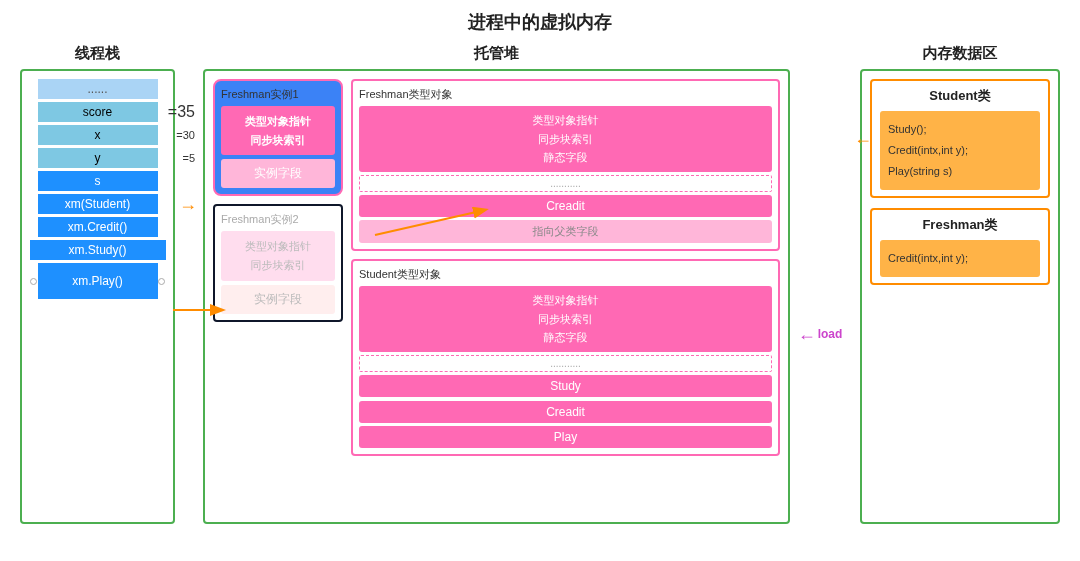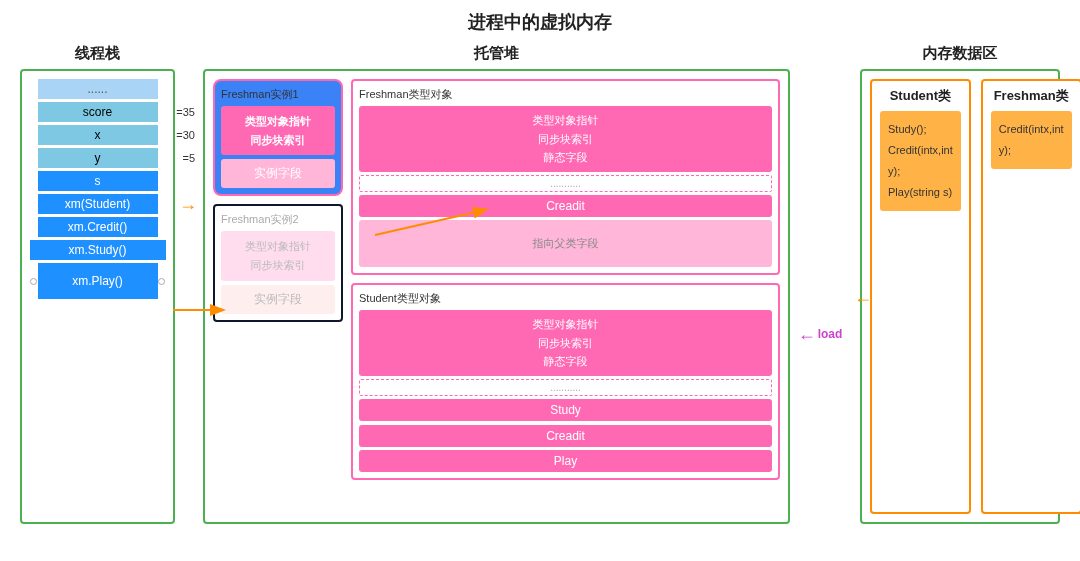--- a/index.html
+++ b/index.html
@@ -110,21 +110,21 @@
 
 <div class="big-container">
 
   <div class="col-stack section-wrapper">
     <div class="section-label">线程栈</div>
     <div style="border:2px solid #4caf50;border-radius:4px;padding:8px 6px;width:155px;display:flex;flex-direction:column;align-items:center;flex:1;">
 
       <div class="stack-item stack-dots" style="width:120px;text-align:center;padding:3px 6px;margin-bottom:3px;font-size:12px;color:#555;background:#aad4f5;">......</div>
       <div style="position:relative;width:100%;display:flex;align-items:center;justify-content:center;margin-bottom:3px;">
         <div style="width:120px;text-align:center;padding:3px 6px;font-size:12px;background:#7ec8e3;">score</div>
-        <span style="position:absolute;right:-28px;font-size:11px;color:#333;text-align:center;">=35</span>
+        <span style="position:absolute;right:-28px;font-size:16px;color:#333;text-align:center;">=35</span>
       </div>
       <div style="position:relative;width:100%;display:flex;align-items:center;justify-content:center;margin-bottom:3px;">
         <div style="width:120px;text-align:center;padding:3px 6px;font-size:12px;background:#7ec8e3;">x</div>
         <span style="position:absolute;right:-28px;font-size:11px;color:#333;">=30</span>
       </div>
       <div style="position:relative;width:100%;display:flex;align-items:center;justify-content:center;margin-bottom:3px;">
         <div style="width:120px;text-align:center;padding:3px 6px;font-size:12px;background:#7ec8e3;">y</div>
         <span style="position:absolute;right:-28px;font-size:11px;color:#333;">=5</span>
       </div>
       <div style="width:120px;text-align:center;padding:3px 6px;margin-bottom:3px;font-size:12px;background:#1e90ff;color:#fff;">s</div>
@@ -173,21 +173,21 @@
 
         <div style="border:2px solid #ff69b4;border-radius:4px;padding:6px 6px;background:#fff;">
           <div style="font-size:11px;color:#333;margin-bottom:4px;">Freshman类型对象</div>
           <div style="background:#ff69b4;border-radius:3px;padding:5px;color:#fff;font-size:11px;text-align:center;margin-bottom:3px;line-height:1.7;">
             <div>类型对象指针</div>
             <div>同步块索引</div>
             <div>静态字段</div>
           </div>
           <div style="border:1px dashed #ff69b4;border-radius:2px;padding:2px 4px;font-size:10px;color:#aaa;margin-bottom:3px;text-align:center;">...........</div>
           <div style="background:#ff69b4;border-radius:3px;padding:4px;color:#fff;font-size:12px;text-align:center;margin-bottom:3px;">Creadit</div>
-          <div style="background:#ffb6d9;border-radius:3px;padding:16px;font-size:11px;color:#888;text-align:center;">指向父类字段</div>
+          <div style="background:#ffb6d9;border-radius:3px;padding:4px;font-size:11px;color:#888;text-align:center;">指向父类字段</div>
         </div>
 
         <div style="border:2px solid #ff69b4;border-radius:4px;padding:6px 6px;background:#fff;">
           <div style="font-size:11px;color:#333;margin-bottom:4px;">Student类型对象</div>
           <div style="background:#ff69b4;border-radius:3px;padding:5px;color:#fff;font-size:11px;text-align:center;margin-bottom:3px;line-height:1.7;">
             <div>类型对象指针</div>
             <div>同步块索引</div>
             <div>静态字段</div>
           </div>
           <div style="border:1px dashed #ff69b4;border-radius:2px;padding:2px 4px;font-size:10px;color:#aaa;margin-bottom:3px;text-align:center;">...........</div>
@@ -201,21 +201,21 @@
 
   <div style="width:60px;display:flex;flex-direction:column;justify-content:center;align-items:center;gap:10px;padding-top:40px;">
     <div style="display:flex;align-items:center;gap:2px;margin-top:60px;">
       <span style="font-size:18px;color:#cc44cc;">←</span>
       <span class="load-label">load</span>
     </div>
   </div>
 
   <div class="col-mem section-wrapper">
     <div class="section-label">内存数据区</div>
-    <div style="border:2px solid #4caf50;border-radius:4px;padding:8px 8px;width:200px;flex:1;display:flex;flex-direction:row;gap:10px;">
+    <div style="border:2px solid #4caf50;border-radius:4px;padding:8px 8px;width:200px;flex:1;display:flex;flex-direction:column;gap:10px;">
 
       <div style="border:2px solid #ff8c00;border-radius:4px;padding:6px 8px;background:#fff;position:relative;">
         <div style="font-size:13px;font-weight:bold;color:#222;text-align:center;margin-bottom:6px;">Student类</div>
         <div style="background:#ffb347;border-radius:3px;padding:8px;font-size:11px;color:#333;line-height:1.9;">
           <div>Study();</div>
           <div>Credit(intx,int y);</div>
           <div>Play(string s)</div>
         </div>
 
         <span style="position:absolute;left:-18px;top:50%;transform:translateY(-50%);font-size:18px;color:#ff8c00;">←</span>

